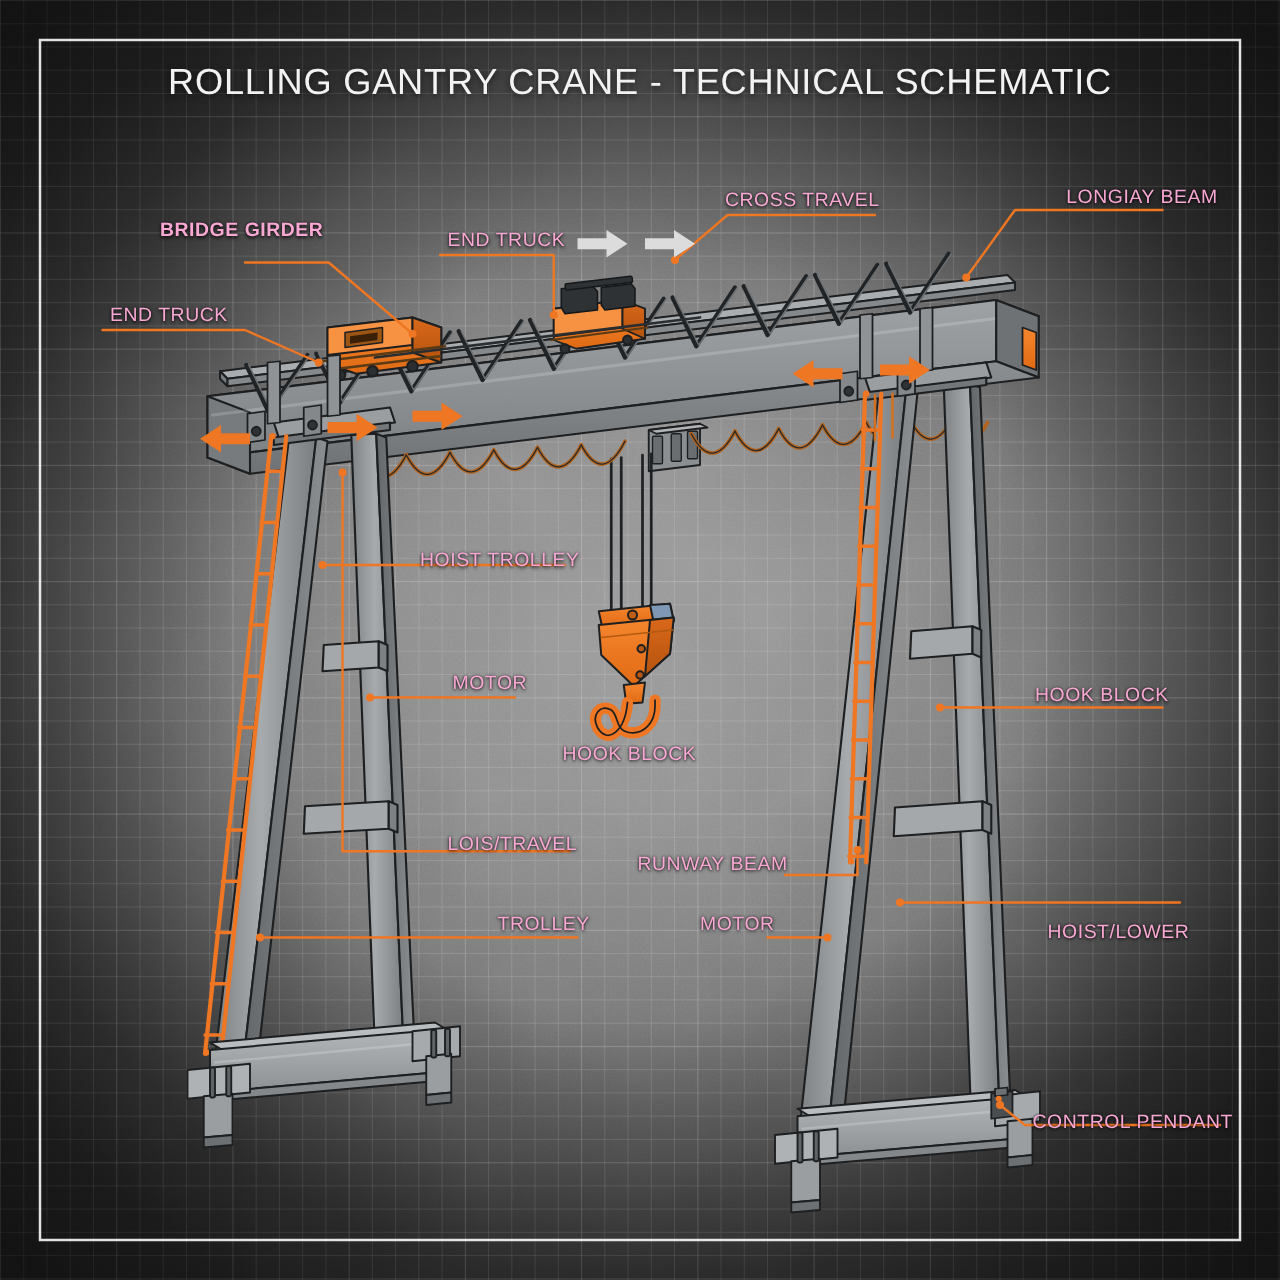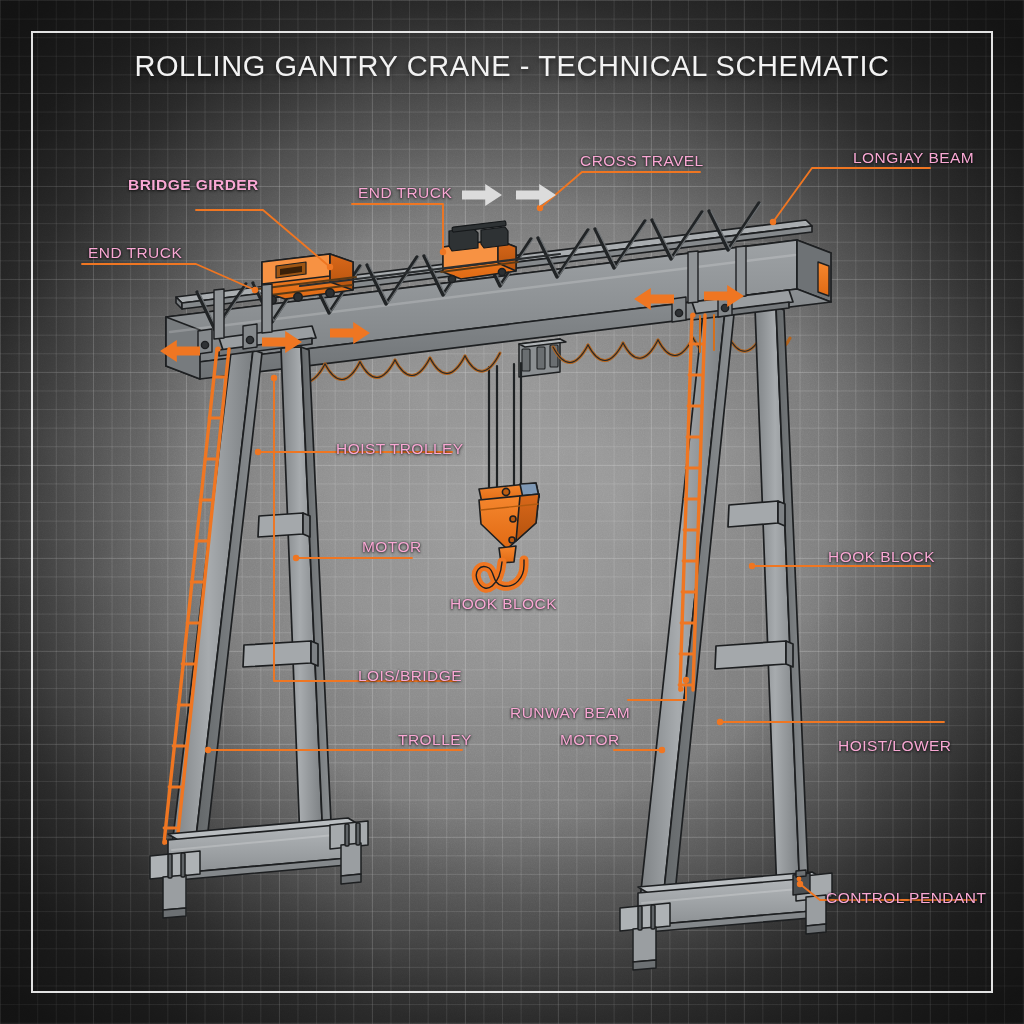--- a/index.html
+++ b/index.html
@@ -524,22 +524,22 @@
   <div id="callout-layer">
       <div class="callout" style="left: 88px; top: 244px;">END TRUCK</div>
       <div class="callout" style="left: 128px; top: 176px; font-weight: bold;">BRIDGE GIRDER</div>
       <div class="callout" style="left: 358px; top: 184px;">END TRUCK</div>
       <div class="callout" style="left: 580px; top: 152px;">CROSS TRAVEL</div>
       <div class="callout" style="left: 812px; top: 149px; margin-left: 41px;">LONGIAY BEAM</div>
       <div class="callout" style="left: 336px; top: 440px;">HOIST TROLLEY</div>
       <div class="callout" style="left: 362px; top: 538px;">MOTOR</div>
       <div class="callout" style="left: 450px; top: 595px;">HOOK BLOCK</div>
       <div class="callout" style="left: 828px; top: 548px;">HOOK BLOCK</div>
-      <div class="callout" style="left: 358px; top: 667px;">LOIS/BRIDGE</div>
-      <div class="callout" style="left: 510px; top: 683px; margin-top: 21px;">RUNWAY BEAM</div>
+      <div class="callout" style="left: 358px; top: 667px;">LOIS/TRAVEL</div>
+      <div class="callout" style="left: 510px; top: 683px;">RUNWAY BEAM</div>
       <div class="callout" style="left: 838px; top: 737px;">HOIST/LOWER</div>
       <div class="callout" style="left: 398px; top: 731px;">TROLLEY</div>
       <div class="callout" style="left: 560px; top: 731px;">MOTOR</div>
       <div class="callout" style="left: 826px; top: 889px;">CONTROL PENDANT</div>
     </div>
 
   <div class="frame"></div>
 </div>
 
 </body></html>

